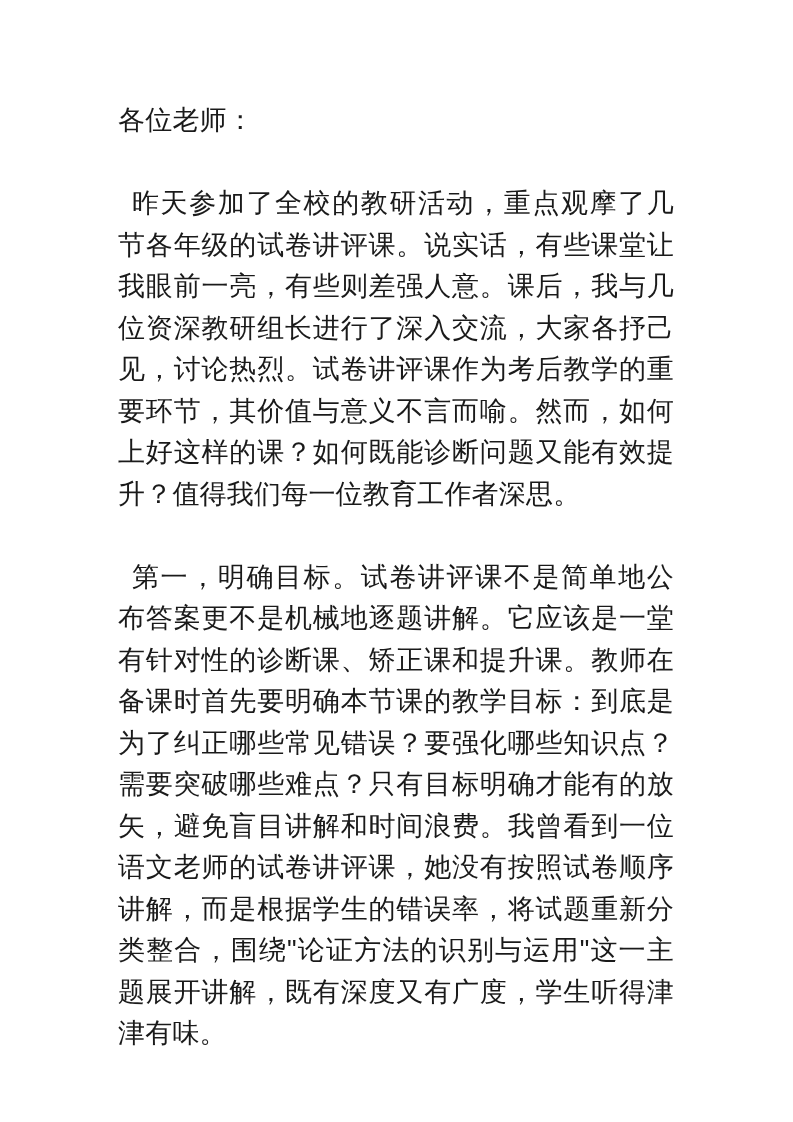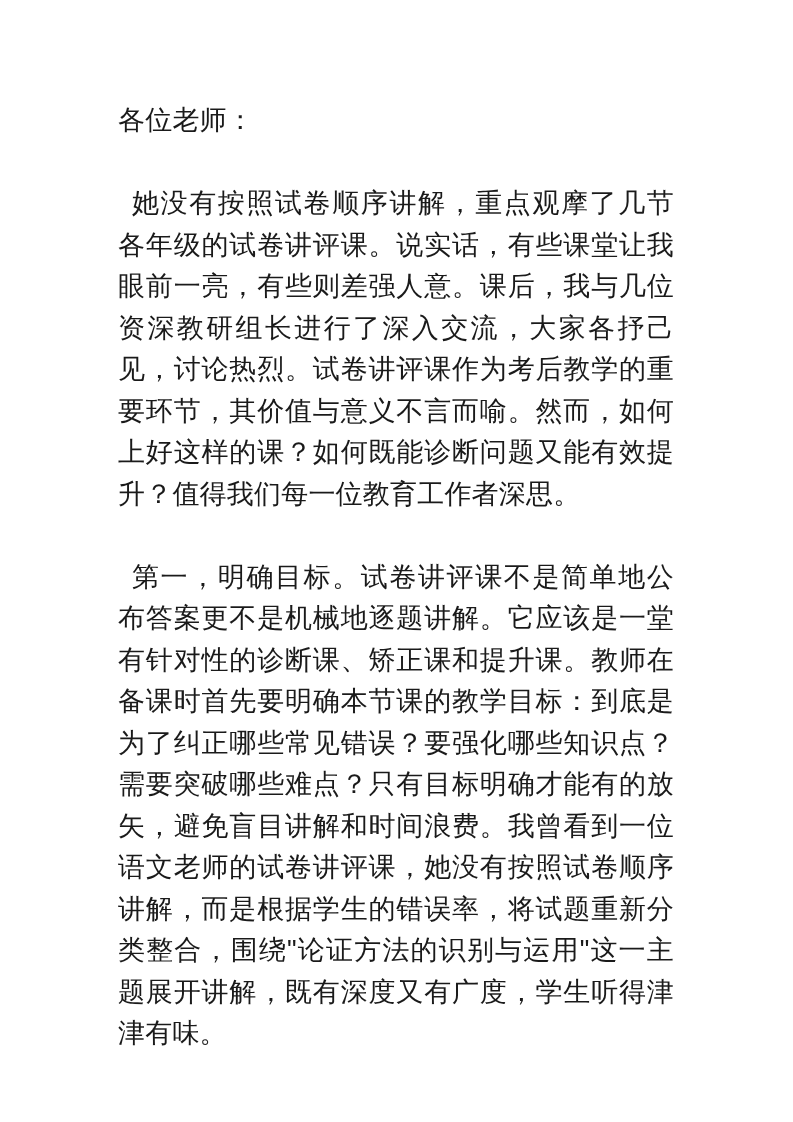--- a/index.html
+++ b/index.html
@@ -58,18 +58,18 @@
 </style>
 </head>
 <body>
 
 <div id="page">
   <div id="doc-body">
 
     <p class="para salutation">各位老师：</p>
 
 
-    <p class="para body-para">她没有按照试卷顺序讲解，重点观摩了几节各年级的试卷讲评课。说实话，有些课堂让我眼前一亮，有些则差强人意。课后，我与几位资深教研组长进行了深入交流，大家各抒己见，讨论热烈。试卷讲评课作为考后教学的重要环节，其价值与意义不言而喻。然而，如何上好这样的课？如何既能诊断问题又能有效提升？值得我们每一位教育工作者深思。</p>
+    <p class="para body-para">昨天参加了全校的教研活动，重点观摩了几节各年级的试卷讲评课。说实话，有些课堂让我眼前一亮，有些则差强人意。课后，我与几位资深教研组长进行了深入交流，大家各抒己见，讨论热烈。试卷讲评课作为考后教学的重要环节，其价值与意义不言而喻。然而，如何上好这样的课？如何既能诊断问题又能有效提升？值得我们每一位教育工作者深思。</p>
 
     <p class="para body-para">第一，明确目标。试卷讲评课不是简单地公布答案更不是机械地逐题讲解。它应该是一堂有针对性的诊断课、矫正课和提升课。教师在备课时首先要明确本节课的教学目标：到底是为了纠正哪些常见错误？要强化哪些知识点？需要突破哪些难点？只有目标明确才能有的放矢，避免盲目讲解和时间浪费。我曾看到一位语文老师的试卷讲评课，她没有按照试卷顺序讲解，而是根据学生的错误率，将试题重新分类整合，围绕"论证方法的识别与运用"这一主题展开讲解，既有深度又有广度，学生听得津津有味。</p>
 
   </div>
 </div>
 
 </body></html>

